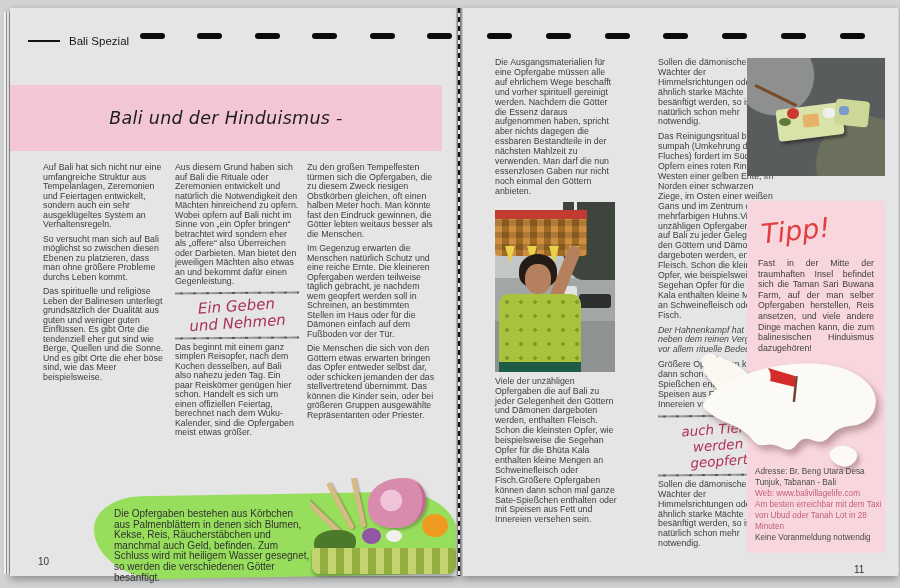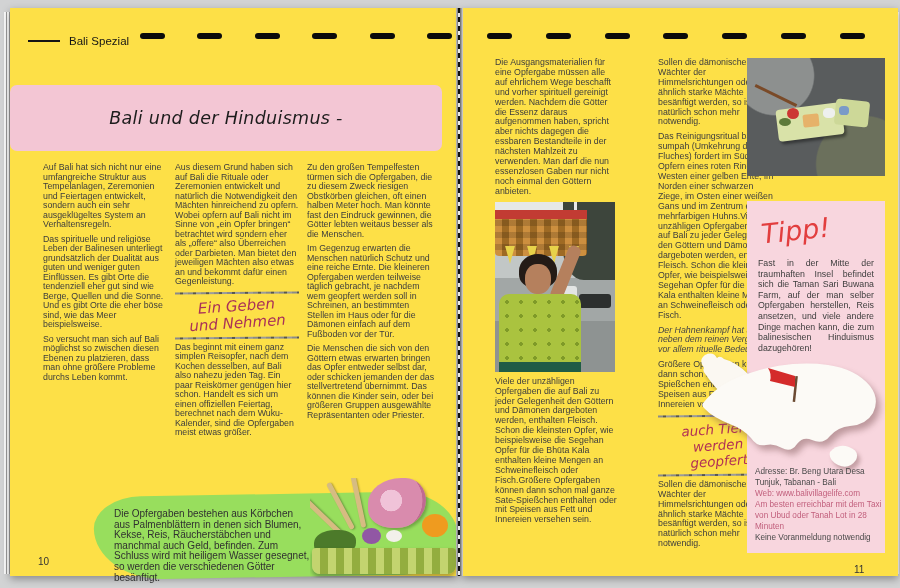--- a/index.html
+++ b/index.html
@@ -1,38 +1,38 @@
 <!DOCTYPE html>
 <html><head>
 <meta charset="utf-8">
 <style>
   html,body{margin:0;padding:0;}
   .stage{position:relative;width:900px;height:588px;background:#d2d3d4;overflow:hidden;
          font-family:"Liberation Sans",sans-serif;color:#3d3d3d;}
-  .page{position:absolute;top:8px;height:568px;background:#fde047;box-shadow:0 3px 8px rgba(0,0,0,.35);}
+  .page{position:absolute;top:8px;height:568px;background:#e5e5e5;box-shadow:0 3px 8px rgba(0,0,0,.35);}
   .page-left{left:10px;width:448px;}
   .page-right{left:462px;width:426px;padding-left:10px;}
   .stack{position:absolute;top:12px;height:562px;background:repeating-linear-gradient(90deg,#fafafa 0 2px,#9a9a9a 2px 3px);}
   .stack-left{left:4px;width:6px;}
   .stack-right{left:888px;width:11px;}
   .spine{position:absolute;left:456px;top:8px;width:7px;height:568px;
          background:linear-gradient(90deg,#c9c9c9,#4a4a4a 40%,#6e6e6e 60%,#d8d8d8);}
   .spine-stitch{position:absolute;left:2px;top:0;width:2px;height:100%;
          background:repeating-linear-gradient(180deg,#101010 0 5px,#e9e9e9 5px 9px);}
   .dashes{position:absolute;top:33px;display:flex;justify-content:space-between;}
   .dashes-left{left:140px;width:312px;}
   .dashes-right{left:487px;width:378px;}
   .dash{width:25px;height:6px;background:#0b0b0b;border-radius:3px;}
   
   .hdr{position:absolute;left:18px;top:27px;display:flex;align-items:center;gap:9px;}
   .hdr-line{width:32px;height:2px;background:#141414;}
   .hdr-text{font-size:11.5px;color:#141414;}
   
   .title-box{position:absolute;left:0;top:77px;width:432px;height:66px;background:#f3c6d4;
-             display:flex;flex-direction:column;justify-content:center;text-align:center;border-radius:7px;}
+             display:flex;flex-direction:column;justify-content:center;text-align:center;}
   .title-line{font-size:17.5px;line-height:25px;color:#1c1c1c;font-style:italic;
               font-family:"DejaVu Sans",sans-serif;letter-spacing:.3px;}
   
   .col{position:absolute;font-size:8.8px;line-height:9.5px;text-align:left;}
   .col p{margin:0 0 5px 0;}
   .lp-col1{left:33px;top:155px;width:124px;}
   .lp-col2{left:165px;top:155px;width:124px;}
   .lp-col3{left:297px;top:155px;width:128px;}
   .rp-col{line-height:9.9px;}
   .rp-col1{left:33px;top:50px;width:122px;}
@@ -127,22 +127,22 @@
       <div class="hdr-line"></div>
       <div class="hdr-text">Bali Spezial</div>
     </div>
 
     <div class="title-box">
       <div class="title-line">Bali und der Hinduismus -</div>
     </div>
 
     <div class="col lp-col1">
       <p>Auf Bali hat sich nicht nur eine umfangreiche Struktur aus Tempelanlagen, Zeremonien und Feiertagen entwickelt, sondern auch ein sehr ausgeklügeltes System an Verhaltensregeln.</p>
+      <p>So versucht man sich auf Bali möglichst so zwischen diesen Ebenen zu platzieren, dass man ohne größere Probleme durchs Leben kommt.</p>
       <p>Das spirituelle und religiöse Leben der Balinesen unterliegt grundsätzlich der Dualität aus guten und weniger guten Einflüssen. Es gibt Orte die tendenziell eher gut sind wie Berge, Quellen und die Sonne. Und es gibt Orte die eher böse sind, wie das Meer beispielsweise.</p>
-      <p>So versucht man sich auf Bali möglichst so zwischen diesen Ebenen zu platzieren, dass man ohne größere Probleme durchs Leben kommt.</p>
     </div>
 
     <div class="col lp-col2">
       <p>Aus diesem Grund haben sich auf Bali die Rituale oder Zeremonien entwickelt und natürlich die Notwendigkeit den Mächten hinreichend zu opfern. Wobei opfern auf Bali nicht im Sinne von „ein Opfer bringen“ betrachtet wird sondern eher als „offere“ also Überreichen oder Darbieten. Man bietet den jeweiligen Mächten also etwas an und bekommt dafür einen Gegenleistung.</p>
       <div class="scribble"></div>
       <div class="hand hand-geben">Ein Geben und Nehmen</div>
       <div class="scribble"></div>
       <p>Das beginnt mit einem ganz simplen Reisopfer, nach dem Kochen desselben, auf Bali also nahezu jeden Tag. Ein paar Reiskörner genügen hier schon. Handelt es sich um einen offiziellen Feiertag, berechnet nach dem Wuku-Kalender, sind die Opfergaben meist etwas größer.</p>
     </div>
 

